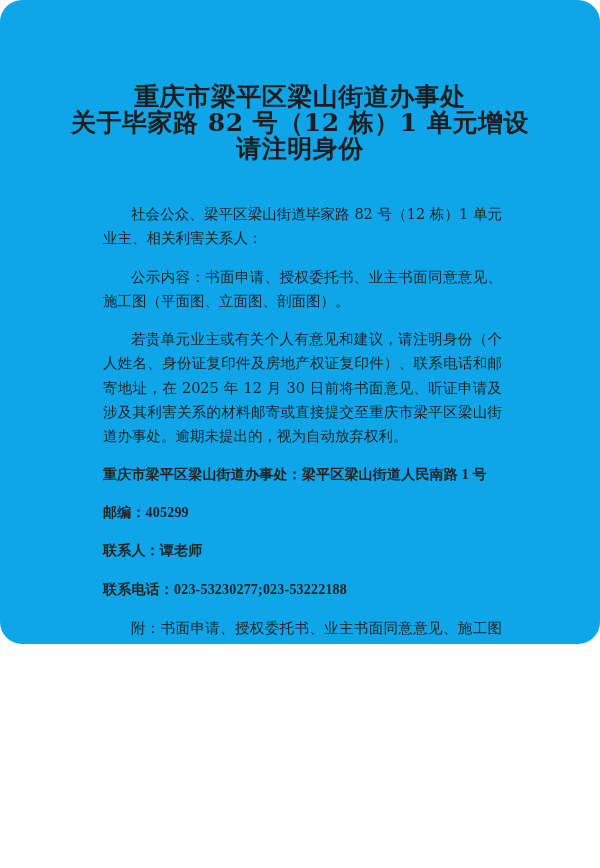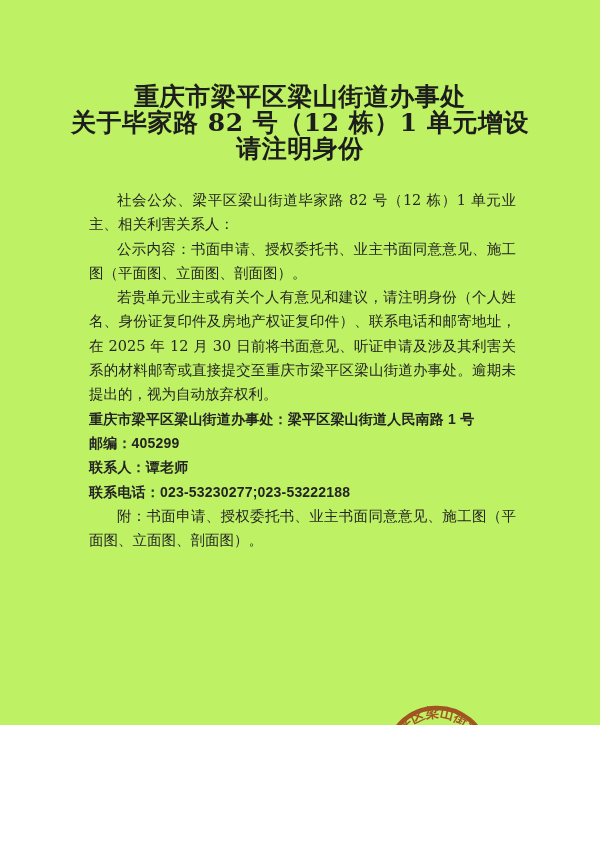--- a/index.html
+++ b/index.html
@@ -3,26 +3,27 @@
 <meta charset="utf-8">
 <style>
   html, body {
     margin: 0;
     padding: 0;
     background: #ffffff;
   }
   .page {
     position: relative;
     width: 600px;
-    height: 725px;
+    height: 644px;
     margin: 0 auto;
-    background: #bef264;
+    background: #0ea5e9;
     overflow: hidden;
     font-family: "DejaVu Serif", "Liberation Serif", serif;
     color: #262626;
+    border-radius: 22px;
   }
   .doc-title {
     position: absolute;
     top: 84px;
     left: 0;
     right: 0;
     text-align: center;
     font-size: 25px;
     line-height: 26px;
     font-weight: bold;
@@ -33,29 +34,29 @@
     position: absolute;
     top: 188px;
     left: 89px;
     width: 427px;
     font-size: 14.5px;
     line-height: 24.3px;
     text-align: justify;
     color: #242424;
   }
   .doc-body p {
-    margin: 0;
+    margin: 14px;
     padding: 0;
   }
   .doc-body p.indent {
     text-indent: 28px;
   }
   .doc-body p.bold {
     font-weight: bold;
-    font-family: Liberation Sans, sans-serif;
+    font-family: Liberation Serif, serif;
     font-size: 14px;
     letter-spacing: 0.2px;
   }
   .signature {
     position: absolute;
     top: 722px;
     right: 87px;
     display: flex;
     flex-direction: column;
     align-items: center;

